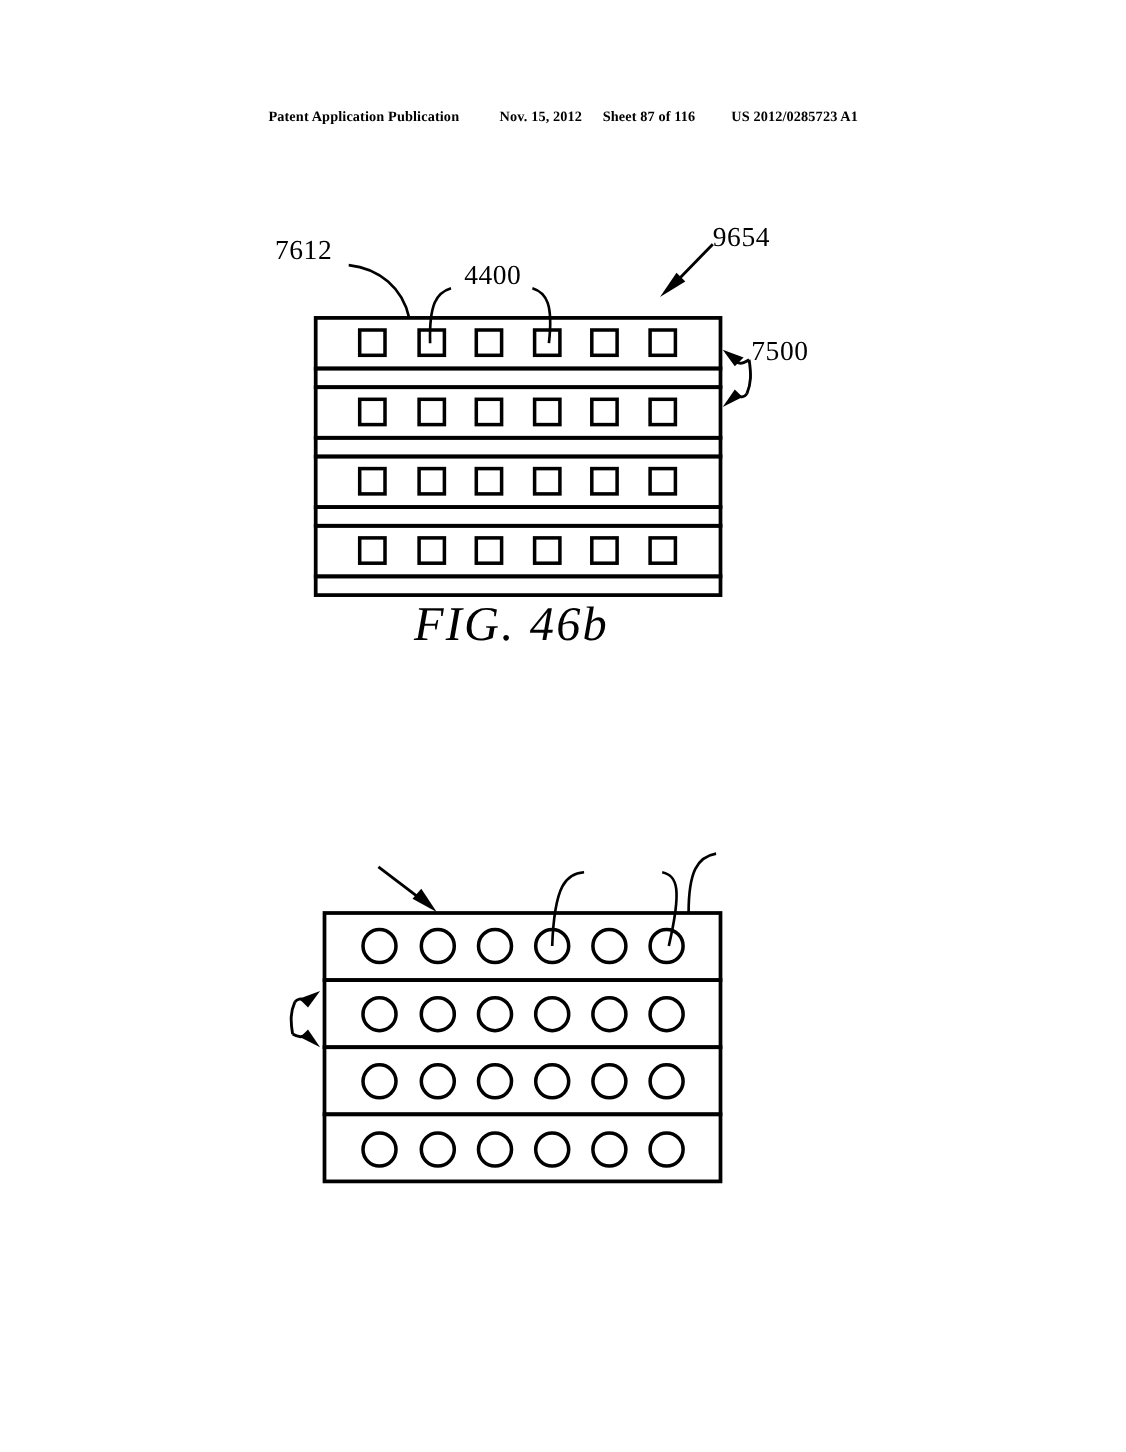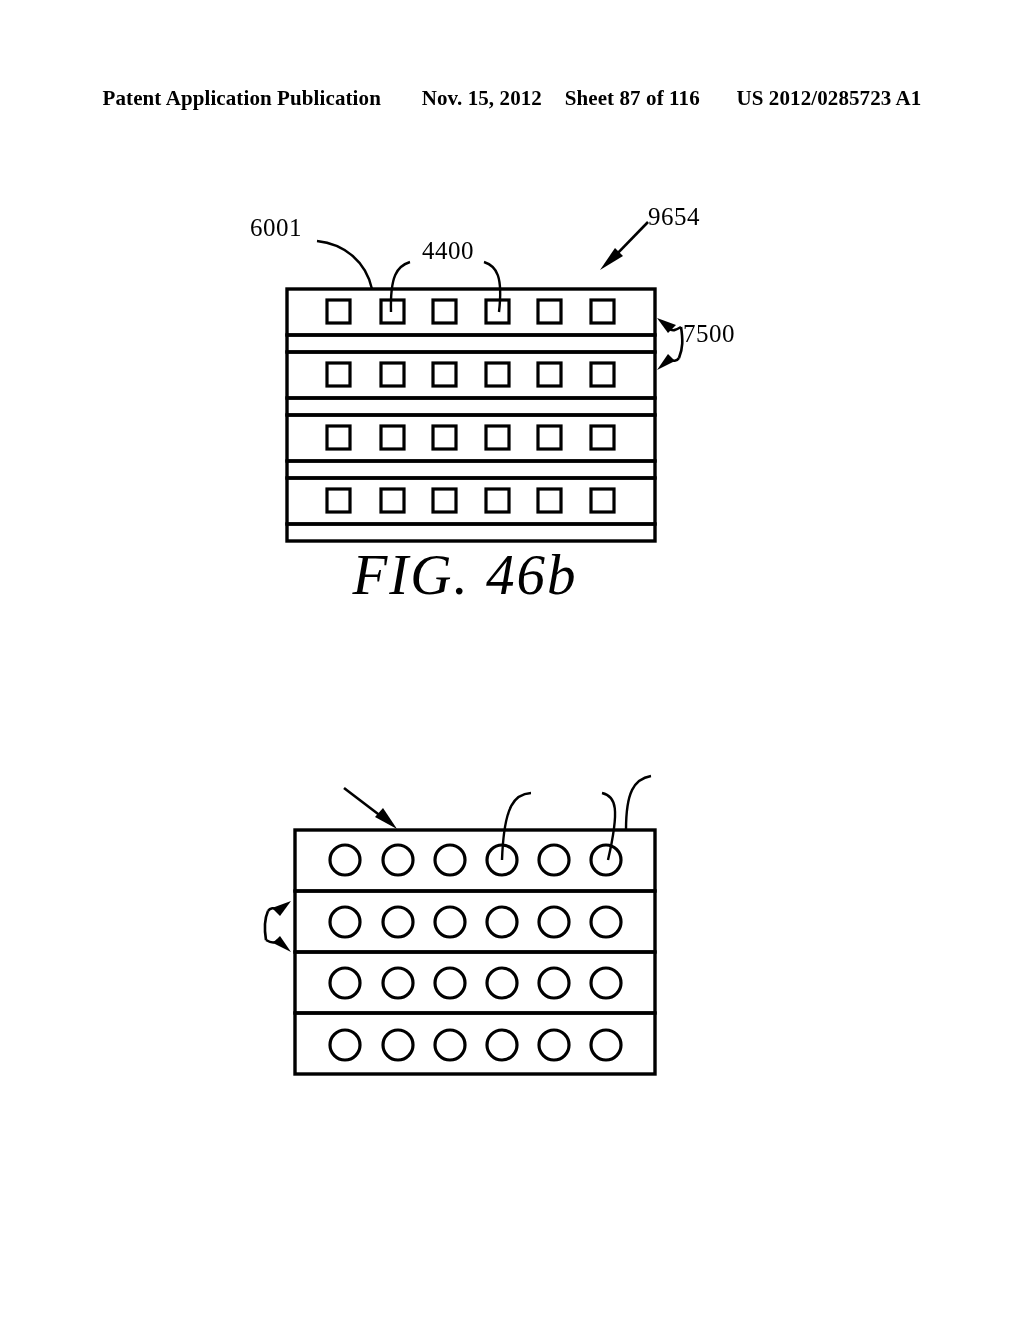--- a/index.html
+++ b/index.html
@@ -12,44 +12,44 @@
     height: 1320px;
     position: relative;
     font-family: "Liberation Serif", serif;
     color: #000000;
     overflow: hidden;
   }
 
   
   #pub-header {
     position: absolute;
-    top: 86px;
+    top: 98px;
     left: 0;
     width: 1024px;
     text-align: center;
     font-family: "Liberation Serif", serif;
     font-weight: bold;
-    font-size: 21px;
+    font-size: 13px;
     letter-spacing: 0.1px;
     white-space: nowrap;
   }
   #pub-header .seg { display: inline-block; }
   #pub-header .gap-wide { display: inline-block; width: 30px; }
   #pub-header .gap-mid  { display: inline-block; width: 12px; }
   #pub-header .gap-sm   { display: inline-block; width: 26px; }
 
   
   .figure-block { position: absolute; }
 
   .fig-caption {
     position: absolute;
     text-align: center;
     font-family: "Liberation Serif", serif;
     font-style: italic;
-    font-size: 57px;
+    font-size: 44px;
     letter-spacing: 2px;
     white-space: nowrap;
   }
 
   
   .ref-label {
     position: absolute;
     font-family: "Liberation Serif", serif;
     font-size: 25px;
     letter-spacing: 0.5px;
@@ -142,24 +142,24 @@
       <path class="ln" d="M 681 327 C 676 330 672 332 669 328" stroke-width="2.6"></path>
       <path class="ln" d="M 681 327 C 683 340 683 348 679 358" stroke-width="2.6"></path>
       <path class="ln" d="M 679 358 C 677 361 673 362 669 359" stroke-width="2.6"></path>
 
       <path class="solidfill" d="M 657 318 L 676 325 L 668 333 Z"></path>
 
       <path class="solidfill" d="M 657 370 L 675 361 L 668 354 Z"></path>
     </g>
   </svg>
 
-  <div class="ref-label" style="left:250px; top:215px;">6001</div>
+  <div class="ref-label" style="left:250px; top:215px;">7612</div>
   <div class="ref-label" style="left:422px; top:238px;">4400</div>
   <div class="ref-label" style="left:648px; top:204px;">9654</div>
-  <div class="ref-label" style="left:683px; top:321px;">7500</div>
+  <div class="ref-label" style="left:683px; top:307px;">7500</div>
 
   <div class="fig-caption" style="left:0px; top:542px; width:930px;">FIG. 46b</div>
 </div>
 
 <div class="figure-block" style="left:0px; top:740px; width:1024px; height:430px;">
 
   <svg width="1024" height="430" viewBox="0 0 1024 430">
 
     <g>
       <rect class="ln" x="295" y="90" width="360" height="61" stroke-width="3.4" fill="#ffffff"></rect>

